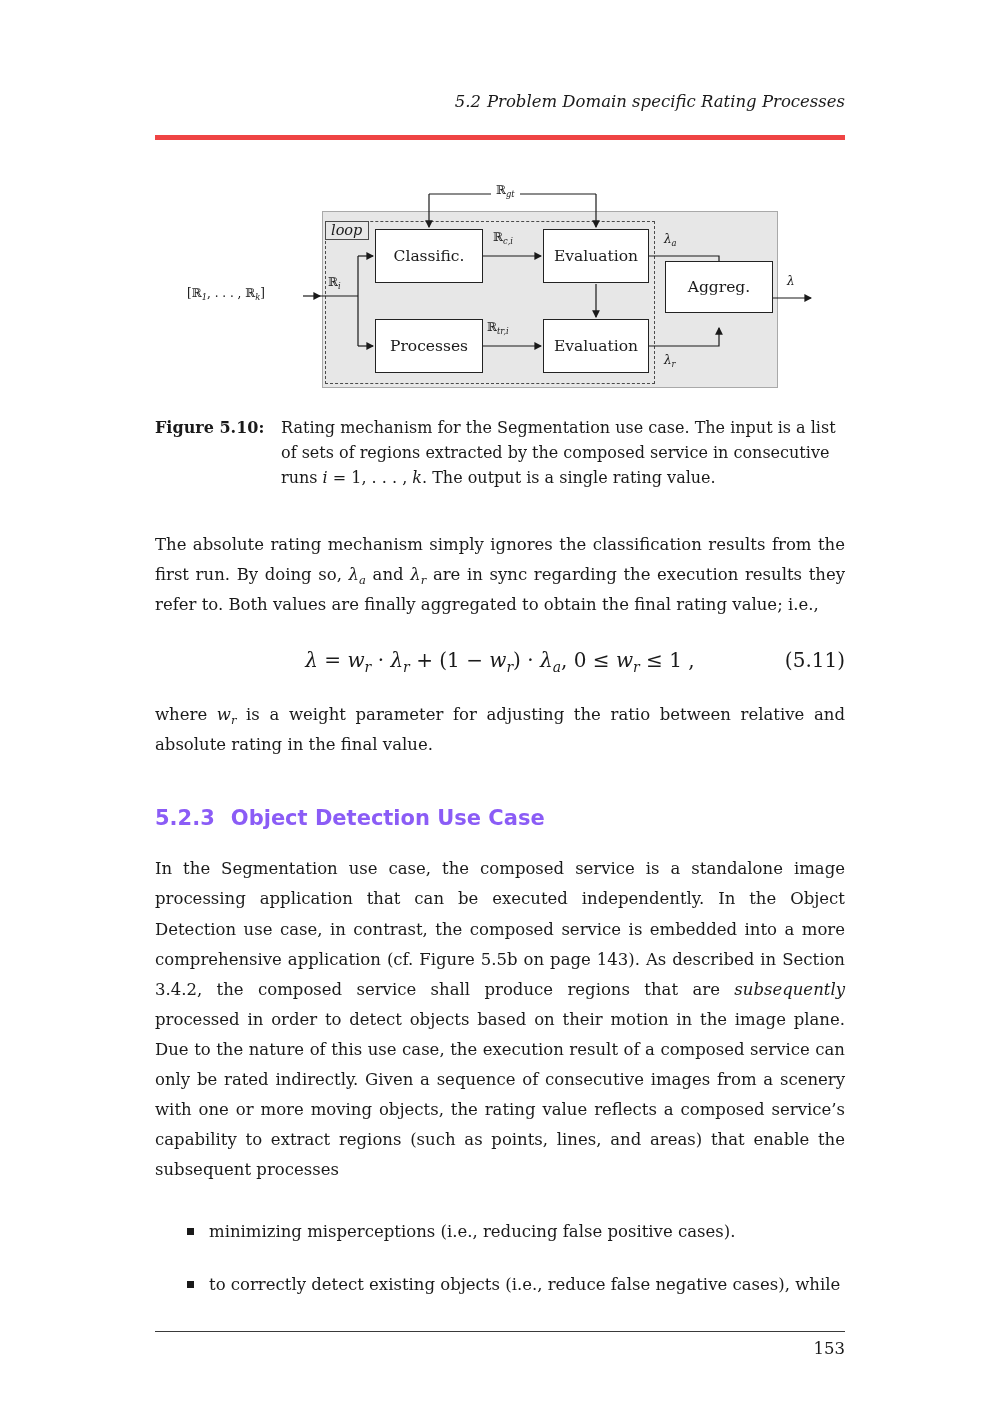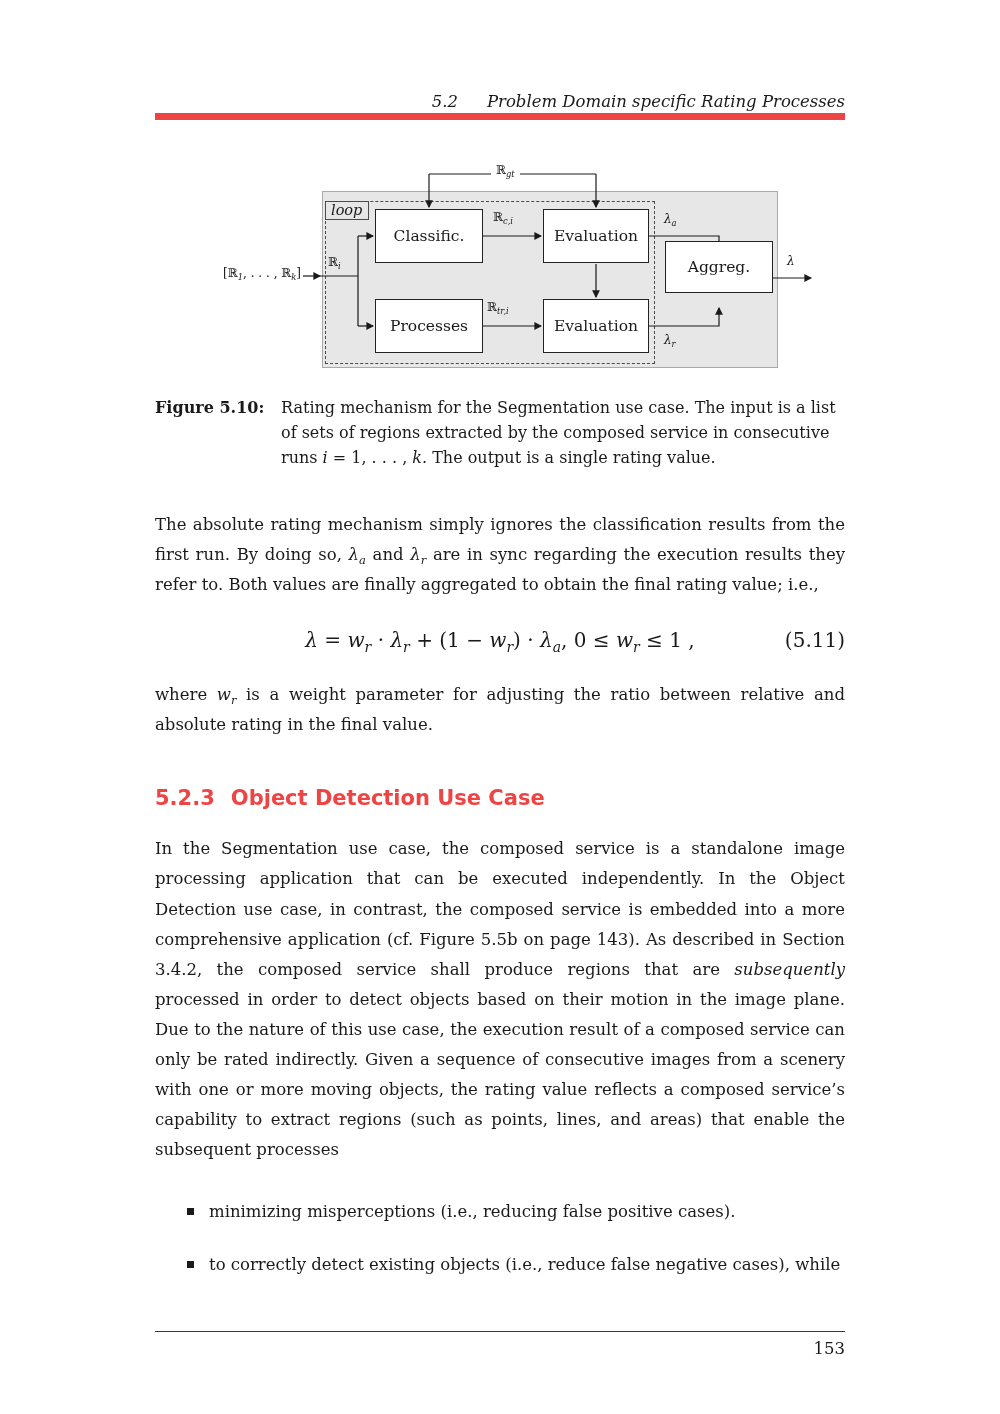--- a/index.html
+++ b/index.html
@@ -7,23 +7,23 @@
   .page {
     width: 1000px; height: 1414px; margin: 0 auto; background: #fff; color: #1a1a1a;
     font-family: "DejaVu Serif", "Liberation Serif", serif;
     padding: 92px 155px 56px 155px;
     display: flex; flex-direction: column; overflow: hidden;
   }
   sub { font-size: 70%; line-height: 0; }
 
   
   .running-header {
-    display: flex; justify-content: flex-end; gap: 29px;
+    display: flex; justify-content: flex-end; gap: 6px;
     font-style: italic; font-size: 16.5px;
-    border-bottom: 7px solid #ef4444; padding-bottom: 2px;
+    border-bottom: 5px solid #ef4444; padding-bottom: 24px;
   }
 
   
   .fig { position: relative; width: 690px; height: 222px; margin: 36px 0 0 0; flex: none; }
   .fig .grayband { position: absolute; left: 167px; top: 35px; width: 456px; height: 177px;
                    background: #e7e7e7; border: 1px solid #a9a9a9; z-index: 0; }
   .fig .loopbox { position: absolute; left: 170px; top: 45px; width: 330px; height: 163px;
                   border: 1px dashed #4a4a4a; z-index: 1; }
   .fig .looplabel { position: absolute; left: 170px; top: 45px; border: 1px solid #4a4a4a;
                     padding: 0 6px 1px 5px; font-style: italic; font-size: 14.5px; z-index: 4; }
@@ -43,21 +43,21 @@
   .para { text-align: justify; font-size: 16.5px; line-height: 1.82; margin: 0; }
   .para sub, .rich sub { font-style: italic; }
   .p1 { margin-top: 40px; }
   .p2 { margin-top: 24px; }
   .p3 { margin-top: 24px; }
 
   .equation { position: relative; text-align: center; margin: 28px 0 4px 0; font-size: 20px; }
   .eq-number { position: absolute; right: 0; top: 0; font-style: normal; }
 
   .heading { font-family: "DejaVu Sans", "Liberation Sans", sans-serif; font-weight: bold;
-             font-size: 21px; display: flex; gap: 16px; margin: 46px 0 0 0; color: #ef4444; }
+             font-size: 21px; display: flex; gap: 16px; margin: 46px 0 0 0; color: #8b5cf6; }
 
   .bullets { margin-top: 34px; padding-left: 32px; display: flex; flex-direction: column;
              gap: 27px; font-size: 16.5px; }
   .bullet-item { line-height: 1.6; }
   .bullet-square { display: inline-block; width: 7px; height: 7px; background: #1a1a1a;
                    margin-right: 15px; vertical-align: 2px; }
 
   .footer { margin-top: auto; }
   .footer-rule { border-top: 1px solid #3a3a3a; }
   .page-number { text-align: right; font-size: 16.5px; padding-top: 7px; }
@@ -100,21 +100,21 @@
         <path d="M618 122 H656" marker-end="url(#ah)"></path>
       </g>
     </svg>
 
     <div class="node" style="left:220px; top:53px; width:108px; height:54px;">Classific.</div>
     <div class="node" style="left:388px; top:53px; width:106px; height:54px;">Evaluation</div>
     <div class="node" style="left:220px; top:143px; width:108px; height:54px;">Processes</div>
     <div class="node" style="left:388px; top:143px; width:106px; height:54px;">Evaluation</div>
     <div class="node" style="left:510px; top:85px; width:108px; height:52px;">Aggreg.</div>
 
-    <span class="dlabel" style="left:32px; top:110px; width:114px; text-align:right;"><span>[ℝ</span><sub>1</sub><span>, . . . , ℝ</span><sub>k</sub><span>]</span></span>
+    <span class="dlabel" style="left:32px; top:110px; width:114px; "><span>[ℝ</span><sub>1</sub><span>, . . . , ℝ</span><sub>k</sub><span>]</span></span>
     <span class="dlabel" style="left:173px; top:99px;"><span>ℝ</span><sub>i</sub></span>
     <span class="dlabel" style="left:336px; top:7px; background:#fff; padding:0 5px;"><span>ℝ</span><sub>gt</sub></span>
     <span class="dlabel" style="left:338px; top:54px;"><span>ℝ</span><sub>c,i</sub></span>
     <span class="dlabel" style="left:332px; top:144px;"><span>ℝ</span><sub>tr,i</sub></span>
     <span class="dlabel" style="left:509px; top:56px;"><i>λ</i><sub>a</sub></span>
     <span class="dlabel" style="left:509px; top:177px;"><i>λ</i><sub>r</sub></span>
     <span class="dlabel" style="left:632px; top:98px;"><i>λ</i></span>
   </div>
 
   <div class="caption">

